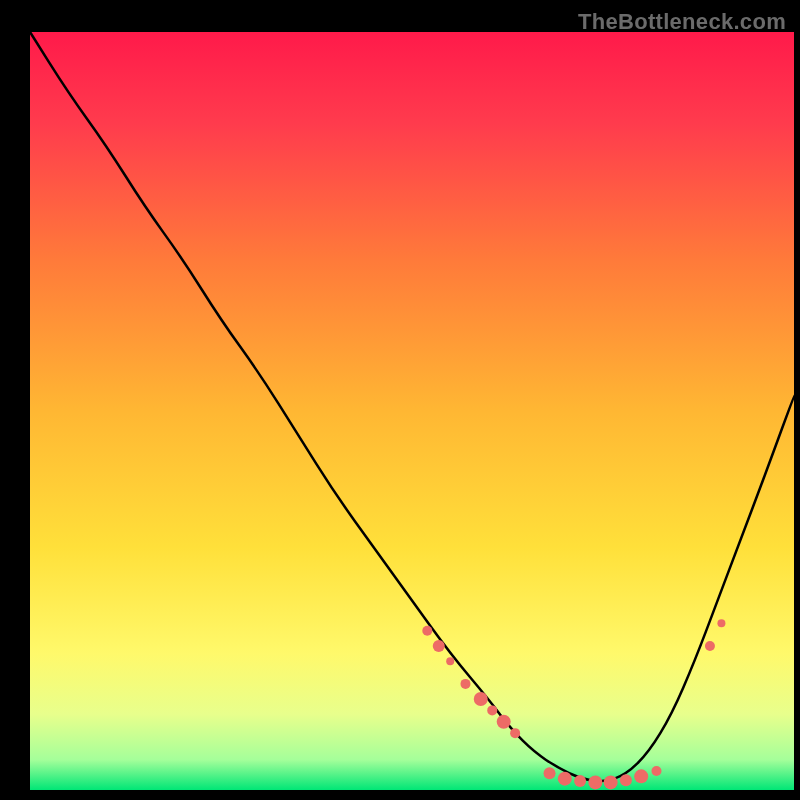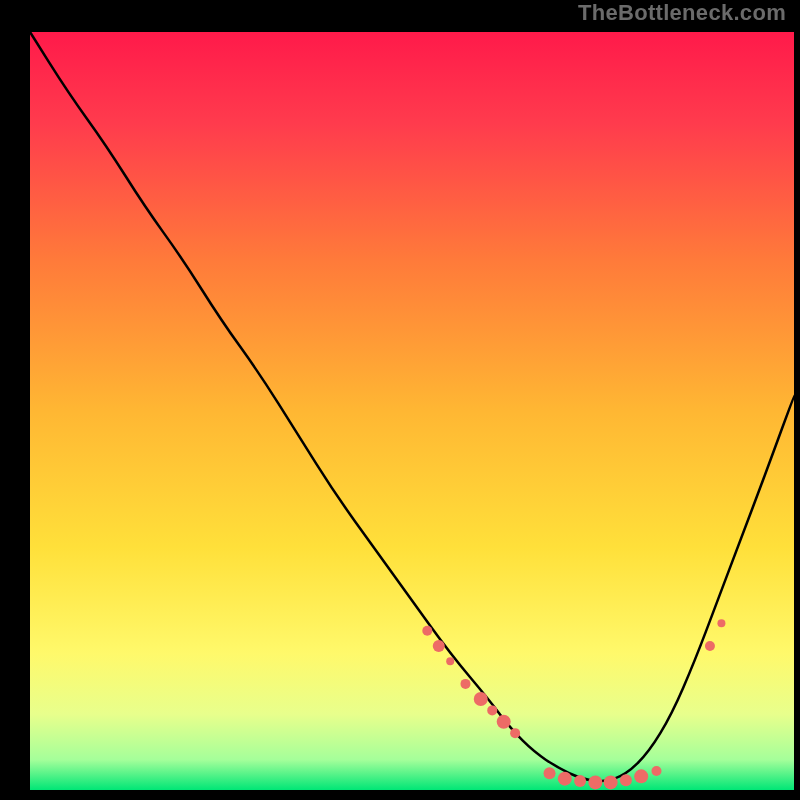--- a/index.html
+++ b/index.html
@@ -11,21 +11,21 @@
     overflow: hidden;
     font-family: Arial, Helvetica, sans-serif;
   }
   .wrap {
     position: relative;
     width: 800px;
     height: 800px;
   }
   .brand {
     position: absolute;
-    top: 0;
+    top: 9px;
     right: 14px;
     color: #6b6b6b;
     font-size: 22px;
     font-weight: 600;
     letter-spacing: 0.3px;
     z-index: 10;
   }
   svg.plot {
     position: absolute;
     top: 0;

